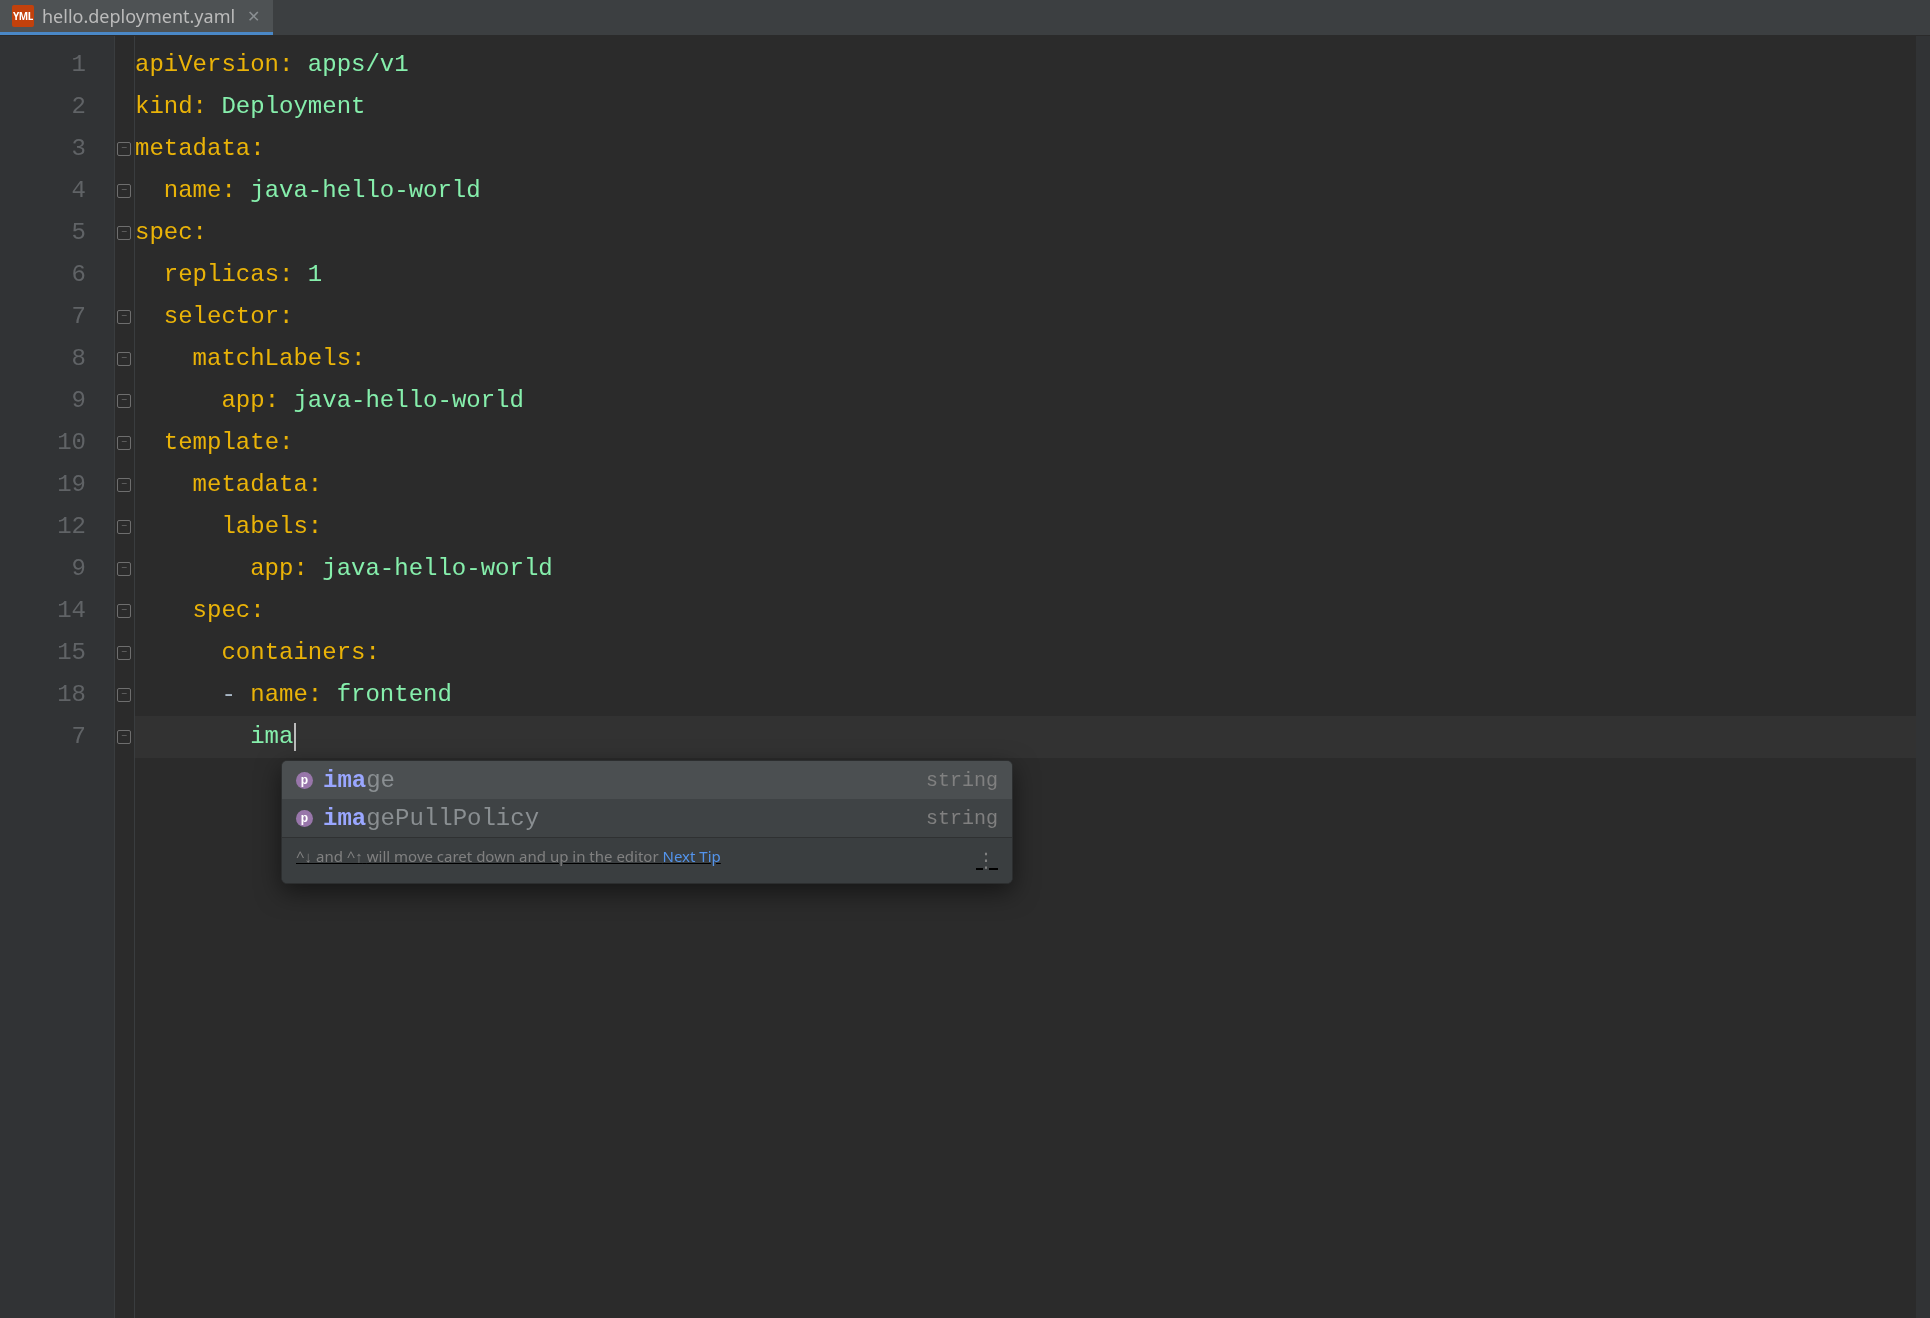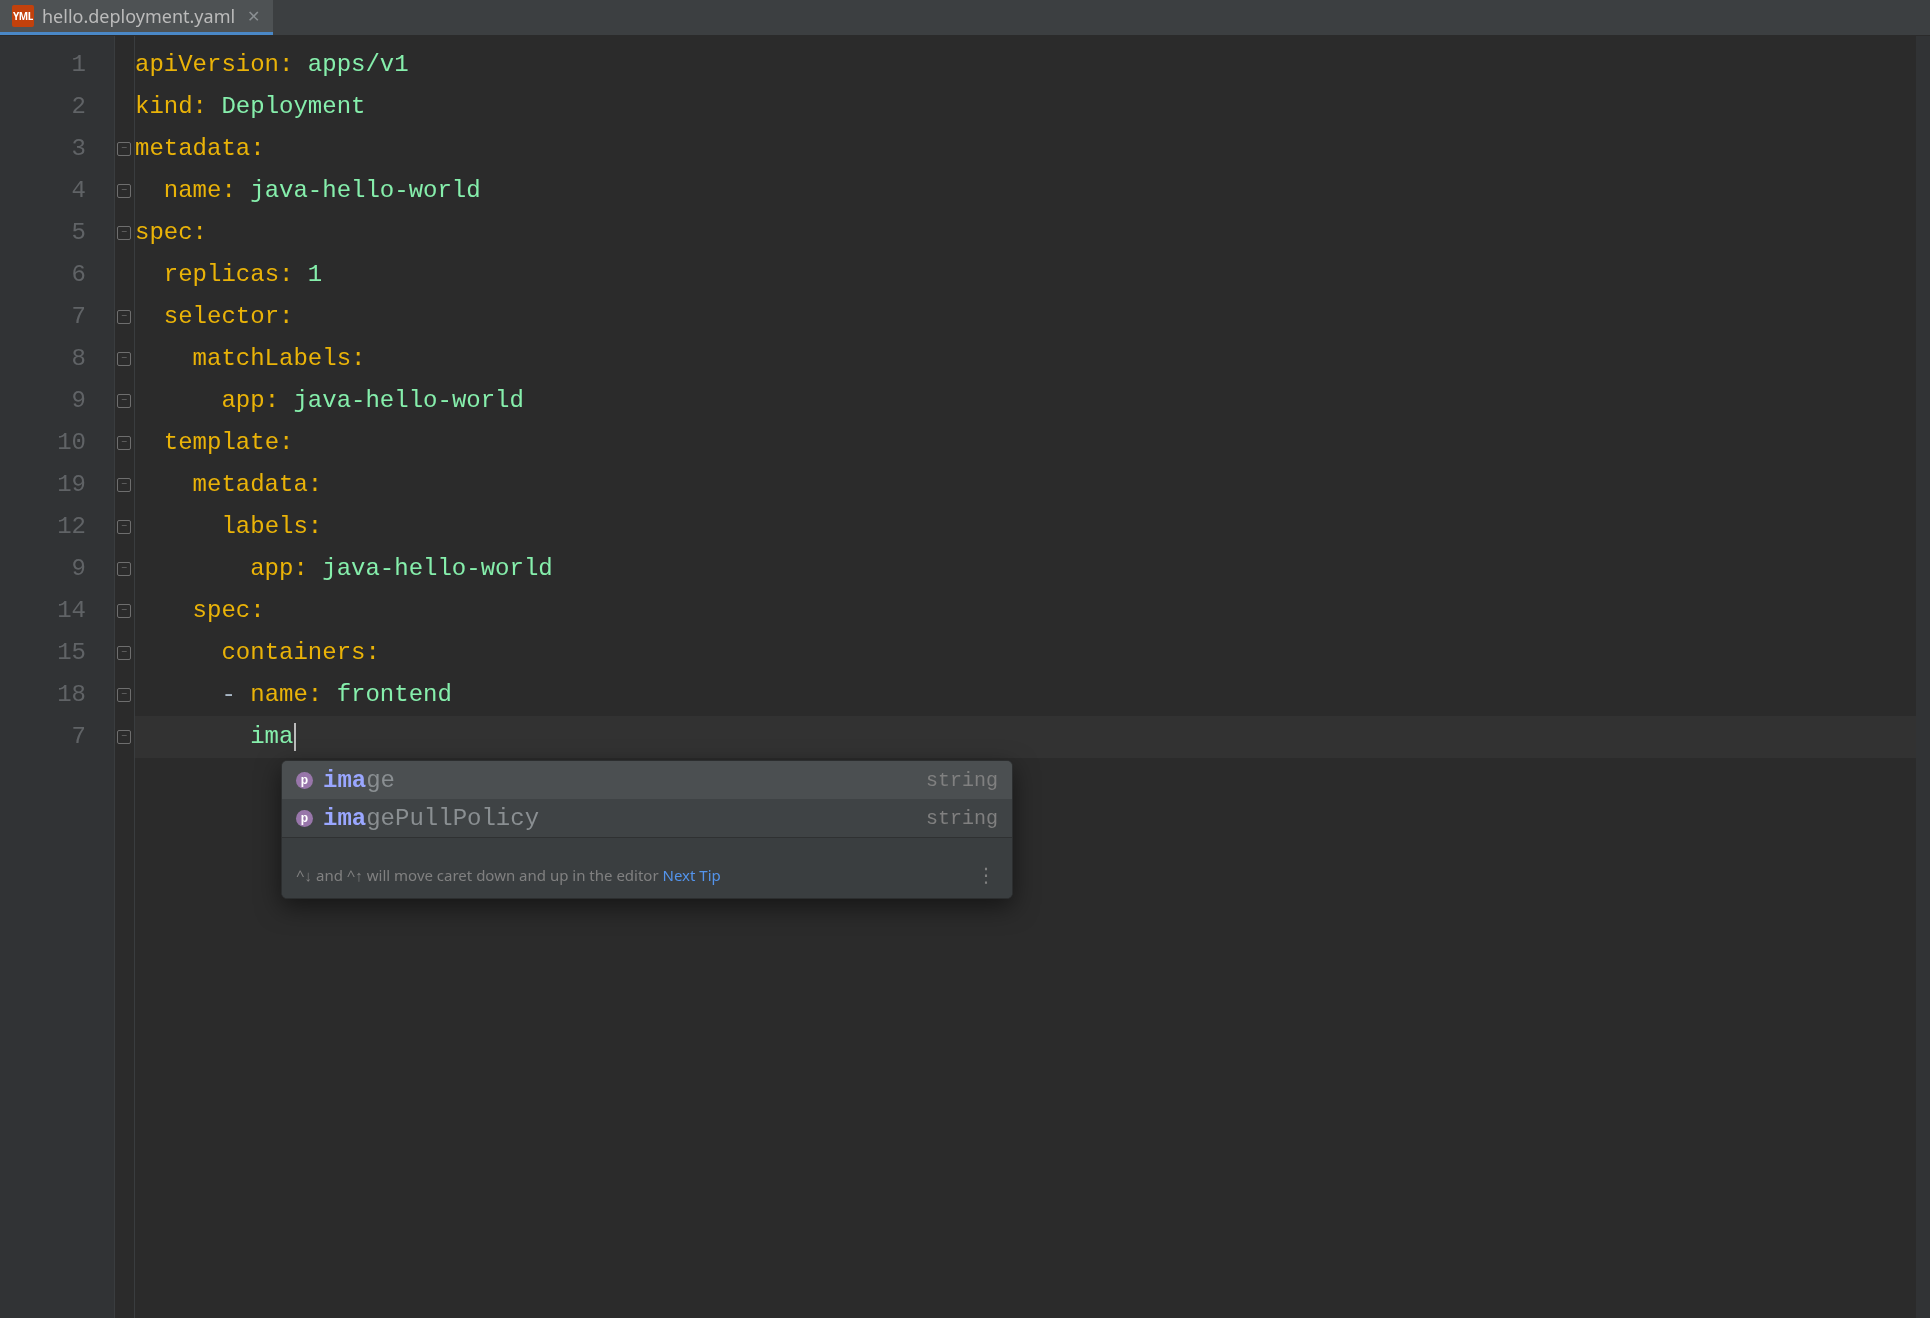--- a/index.html
+++ b/index.html
@@ -134,26 +134,27 @@
     width:17px;height:17px;border-radius:50%;
     background:#9876aa;color:#fff;
     display:flex;align-items:center;justify-content:center;
     font-size:12px;font-weight:bold;
     font-family:-apple-system,sans-serif;
   }
   .comp-name { color:#8a8f92;font-family:Liberation Mono, monospace; }
   .comp-name .match { color:#9aa7ff; font-weight:bold; }
   .comp-type { color:#808080; font-size:20px; }
   .completion-hint {
-    display:flex;align-items:center;justify-content:space-between;
-    padding:23px 14px 10px 14px;
+    display:flex;align-items:flex-start;justify-content:space-between;
+    padding:8px 14px 10px 14px;
     background:#3a3e40;
     border-top:1px solid #2f3132;
     font-family:-apple-system,"Segoe UI",system-ui,sans-serif;
     font-size:15px;
+    text-decoration:underline;
   }
   .hint-text { color:#808080; }
   .hint-shortcut { color:#808080; }
   .hint-link { color:#5394ec; cursor:pointer; }
   .hint-menu { color:#808080; font-size:20px; letter-spacing:2px; cursor:pointer; }
   
   .scrollbar {
     position:absolute;
     right:0;top:36px;bottom:0;width:14px;
     background:#313335;

